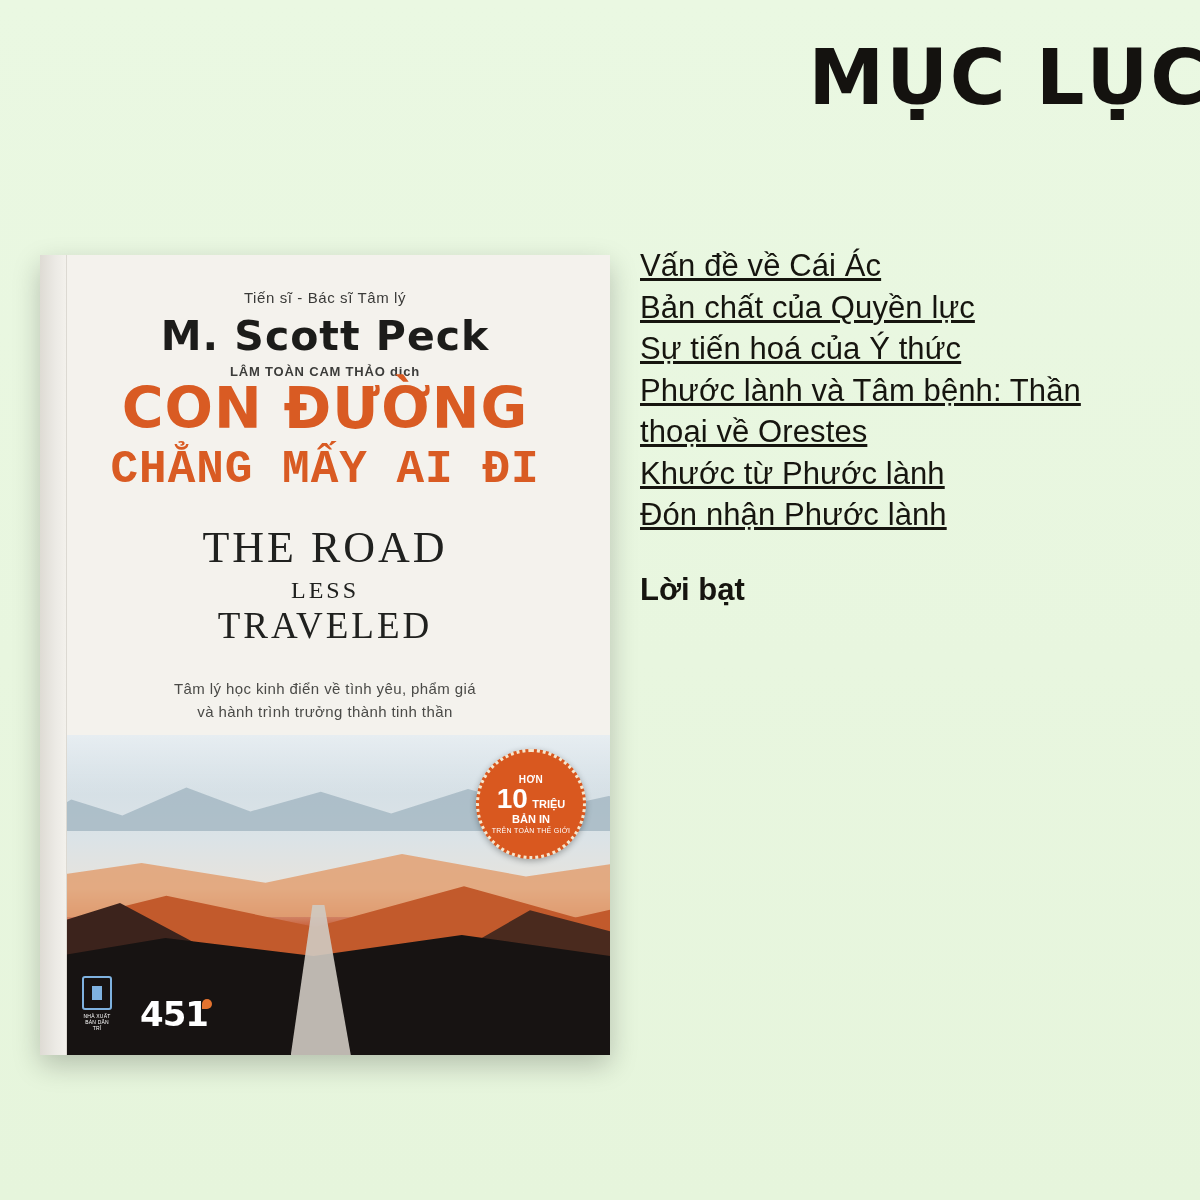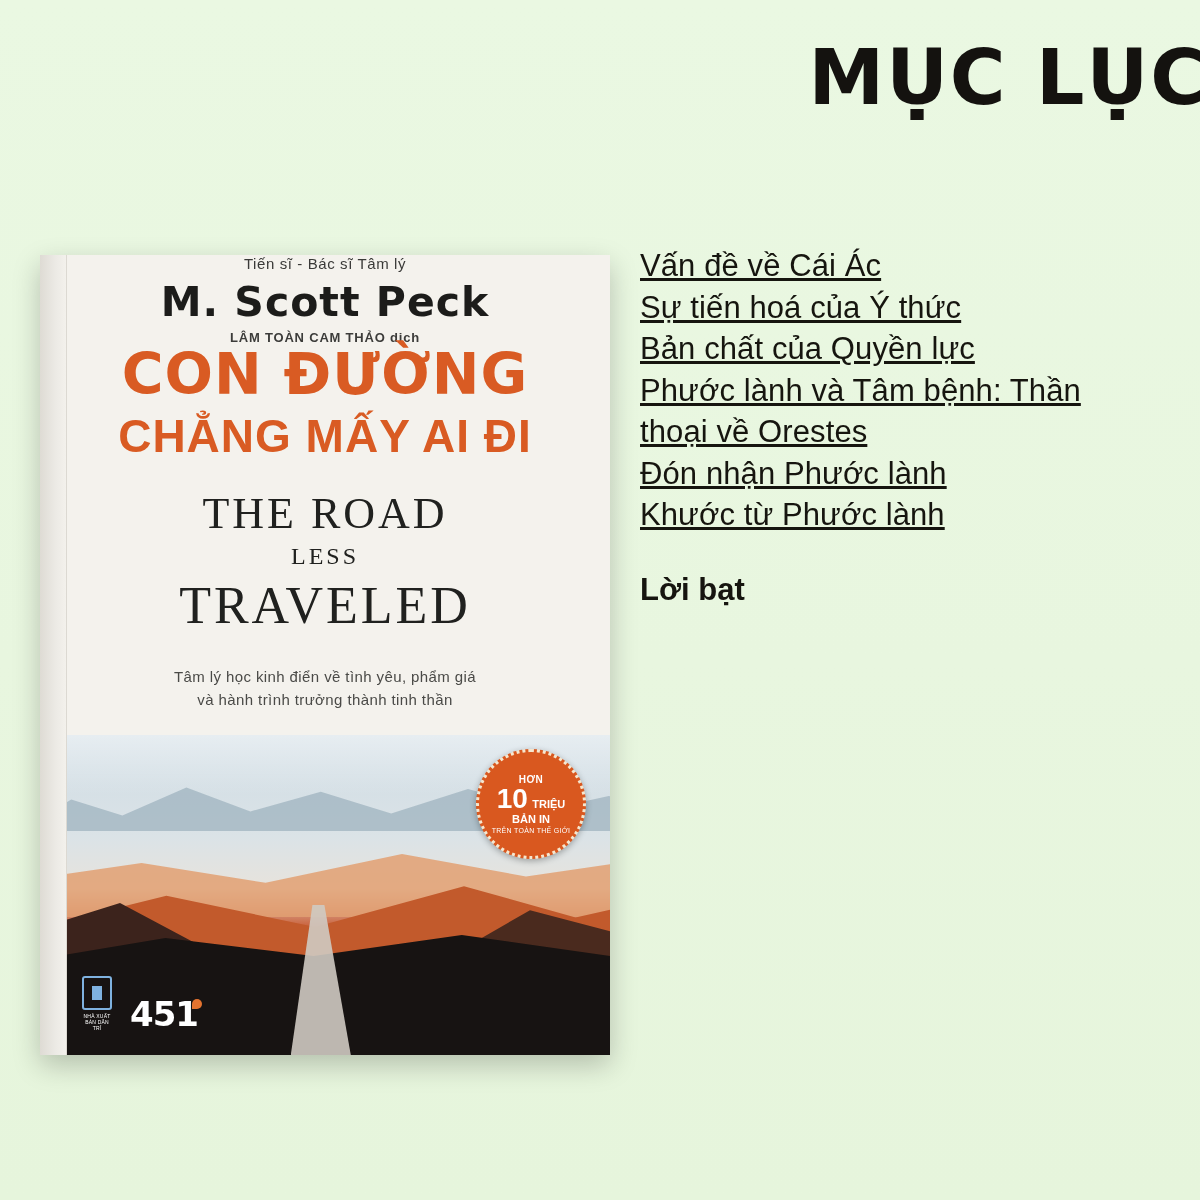--- a/index.html
+++ b/index.html
@@ -60,20 +60,21 @@
     position: absolute;
     inset: 0;
     display: flex;
     flex-direction: column;
   }
   .cover-top {
     position: relative;
     height: 480px;
     background: #f4f2ed;
     text-align: center;
+    padding-top: 34px;
     box-sizing: border-box;
   }
   .byline-small {
     font-size: 15px;
     letter-spacing: 0.6px;
     color: #3a3a38;
   }
   .author {
     margin-top: 6px;
     font-size: 41px;
@@ -96,40 +97,39 @@
     color: #d95b23;
     font-family: "DejaVu Sans", sans-serif;
     line-height: 1.02;
   }
   .title-vn-2 {
     margin-top: 10px;
     font-size: 46px;
     font-weight: 700;
     letter-spacing: 1px;
     color: #d95b23;
-    font-family: Liberation Sans, sans-serif;
+    font-family: Liberation Mono, monospace;
     line-height: 1.02;
   }
   .title-en-1 {
     margin-top: 28px;
     font-size: 44px;
     letter-spacing: 3px;
     color: #20211f;
     font-family: "Liberation Serif", serif;
   }
   .title-en-2 {
     margin-top: 4px;
     font-size: 24px;
     letter-spacing: 3px;
     color: #20211f;
     font-family: Liberation Serif, serif;
   }
   .title-en-3 {
-    margin-top: 6px;
-    font-size: 52px;
+    font-size: 37px;
     letter-spacing: 3px;
     color: #20211f;
     font-family: "Liberation Serif", serif;
   }
   .tagline {
     margin-top: 30px;
     font-size: 15px;
     color: #4a4a47;
     line-height: 1.55;
     letter-spacing: 0.4px;
@@ -225,21 +225,21 @@
   .seal .l3 { font-size: 11px; font-weight: 700; }
   .seal .l4 { font-size: 7px; margin-top: 2px; letter-spacing: .3px; }
 
   
   .logos {
     position: absolute;
     left: 42px;
     bottom: 24px;
     display: flex;
     align-items: flex-end;
-    gap: 18px;
+    gap: 28px;
     z-index: 6;
   }
   .logo-tri {
     width: 30px;
     text-align: center;
     color: #fff;
   }
   .logo-tri .mark {
     width: 26px; height: 30px;
     margin: 0 auto;
@@ -349,23 +349,23 @@
       </div>
       <div class="logo-451">
         <span>451</span>
         <span class="dot"></span>
       </div>
     </div>
   </div>
 
   <div class="toc">
     <div class="toc-item">Vấn đề về Cái Ác</div>
+    <div class="toc-item">Bản chất của Quyền lực</div>
     <div class="toc-item">Sự tiến hoá của Ý thức</div>
-    <div class="toc-item">Bản chất của Quyền lực</div>
     <div class="toc-item">Phước lành và Tâm bệnh: Thần</div>
     <div class="toc-item">thoại về Orestes</div>
+    <div class="toc-item">Khước từ Phước lành</div>
     <div class="toc-item">Đón nhận Phước lành</div>
-    <div class="toc-item">Khước từ Phước lành</div>
     <div class="toc-gap"></div>
     <div class="toc-afterword">Lời bạt</div>
   </div>
 
 </div>
 
 </body></html>

